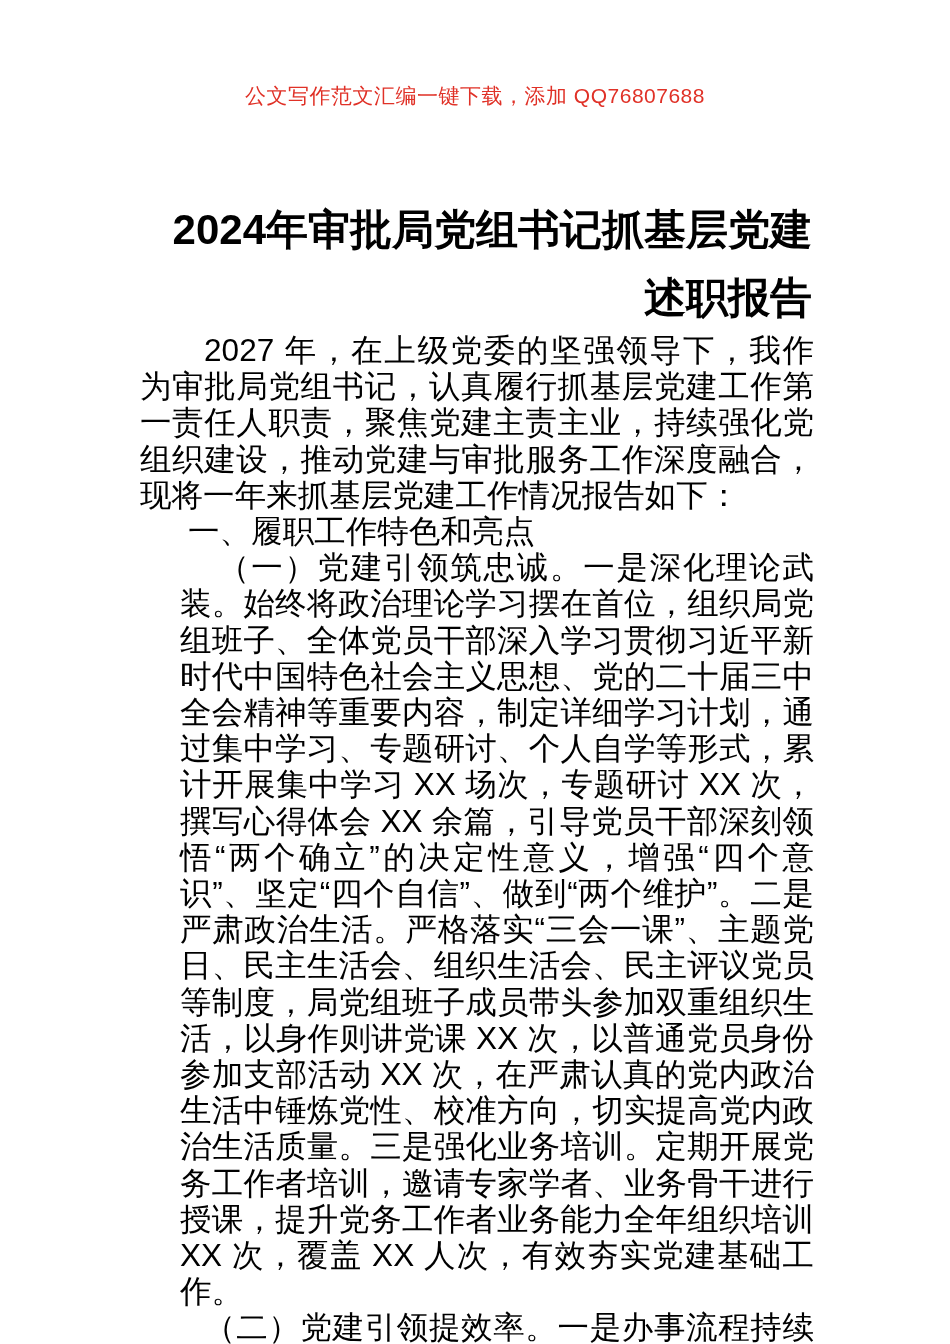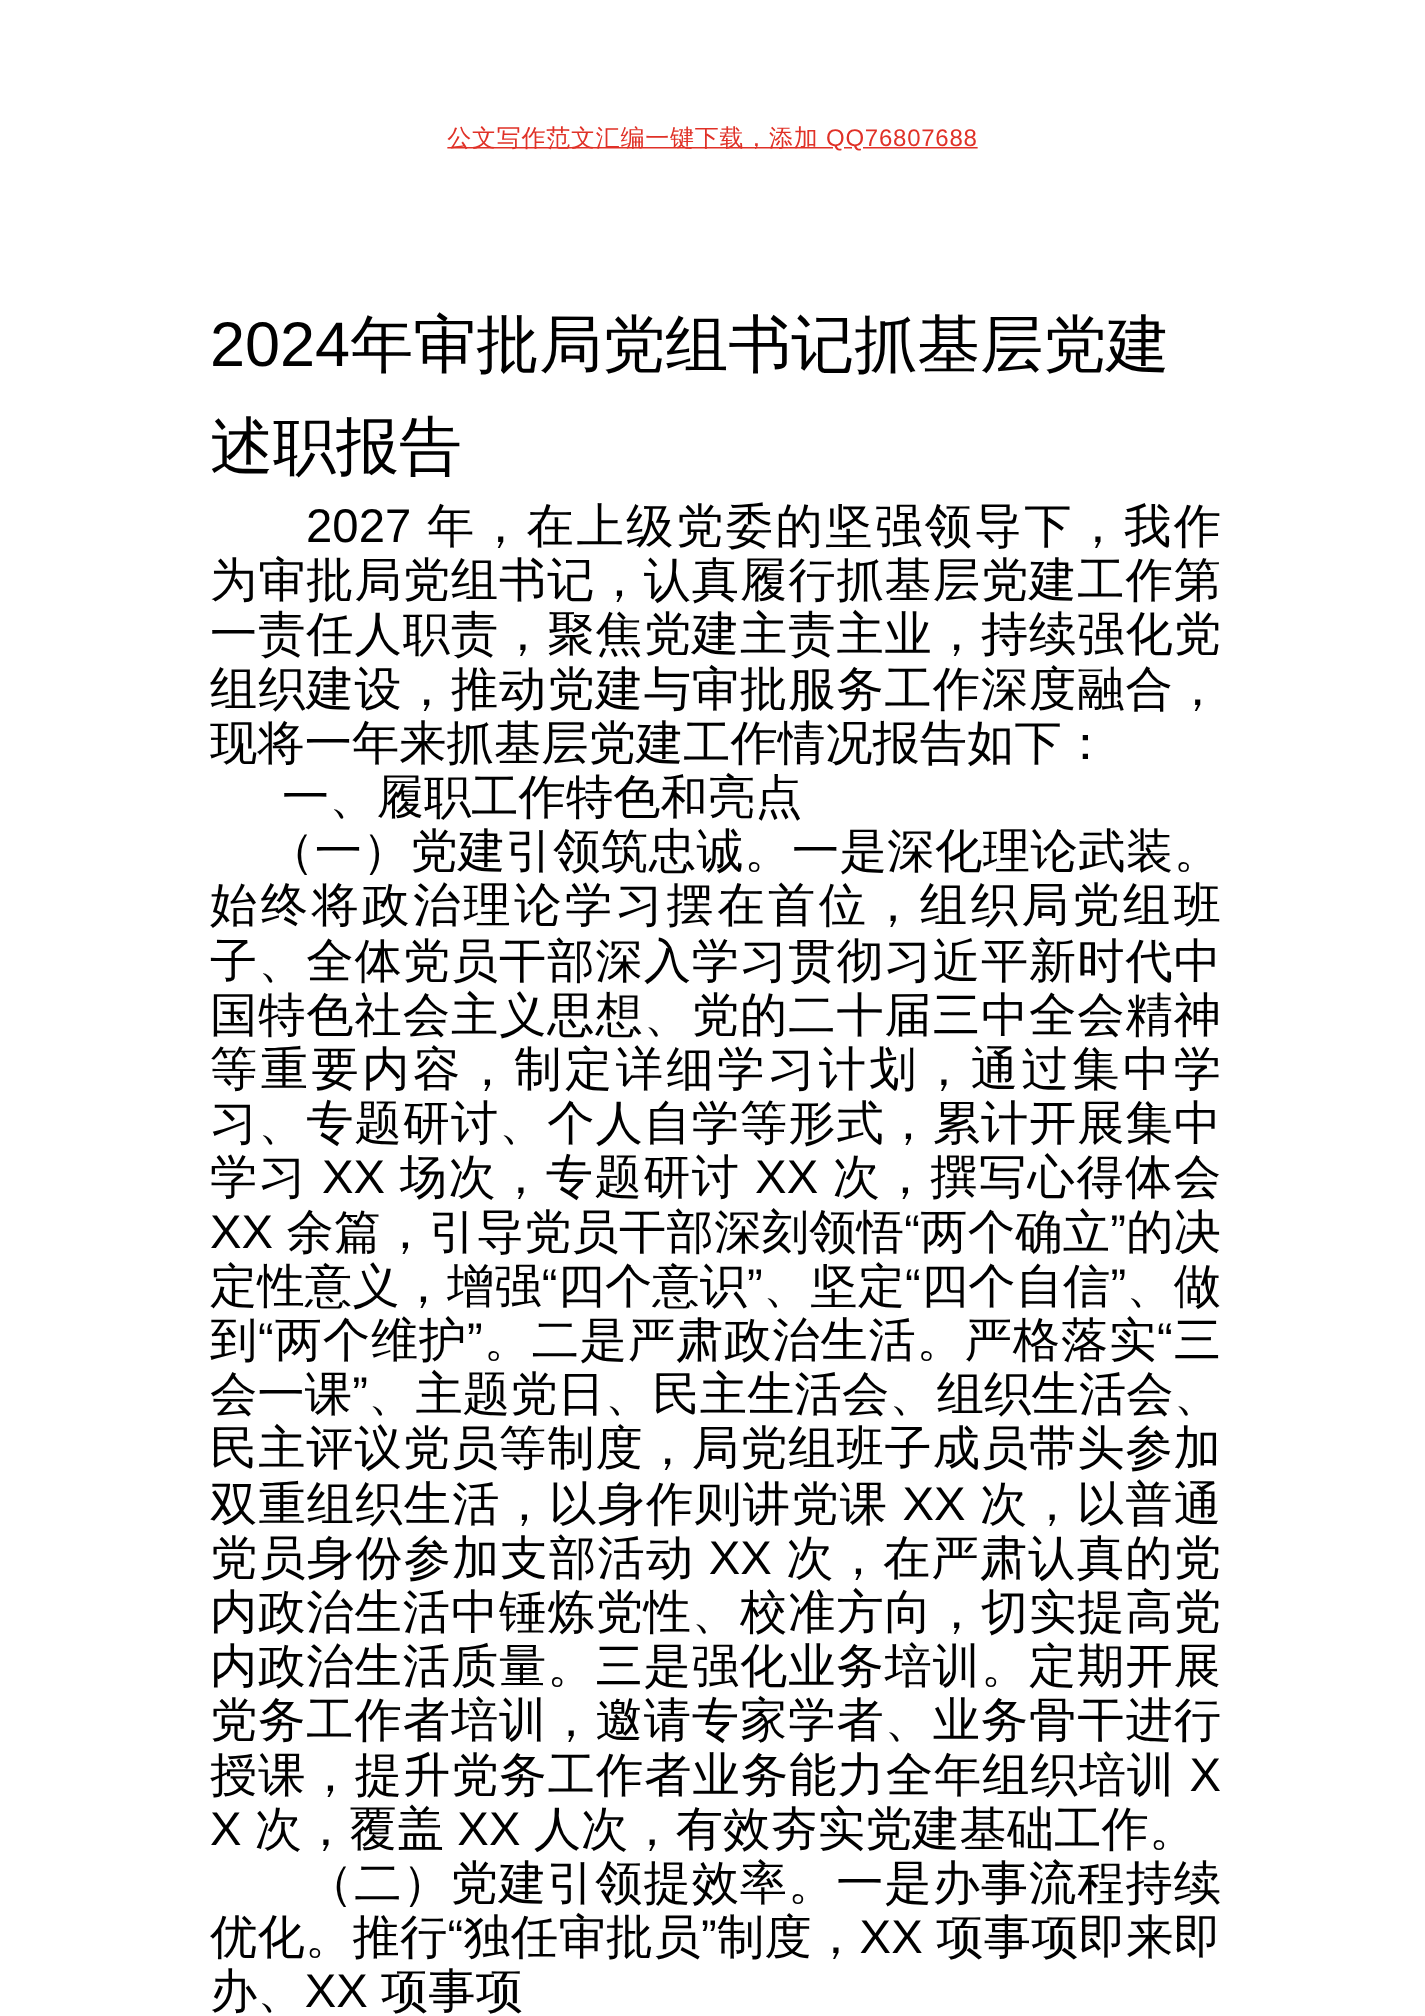--- a/index.html
+++ b/index.html
@@ -17,35 +17,34 @@
     color: #000000;
     box-sizing: border-box;
   }
   .watermark {
     position: absolute;
     top: 82px;
     left: 0;
     width: 950px;
     text-align: center;
     color: #e03127;
-    font-size: 16px;
+    font-size: 21px;
     font-weight: 400;
     letter-spacing: 0.5px;
     white-space: nowrap;
-    text-decoration: underline;
   }
   .doc-title {
     position: absolute;
     top: 168px;
     left: 140px;
     width: 672px;
-    text-align: left;
+    text-align: right;
     font-size: 42px;
     line-height: 1.62;
-    font-weight: 400;
+    font-weight: 700;
     letter-spacing: 0px;
     color: #000000;
   }
   .body-block {
     position: absolute;
     top: 332px;
     left: 140px;
     width: 674px;
   }
   p.para {
@@ -54,21 +53,21 @@
     font-size: 31.5px;
     line-height: 36.2px;
     letter-spacing: 0.05px;
     text-align: justify;
     text-justify: inter-character;
     text-align-last: left;
     color: #000000;
     word-break: break-all;
   }
   p.indent2 { text-indent: 64px; }
-  p.indent1 { text-indent: 38px; }
+  p.indent1 { text-indent: 38px; margin-left: 40px; }
   p.indent-head { text-indent: 48px; }
 </style>
 </head>
 <body>
 
 <div class="page">
 
   <div class="watermark">公文写作范文汇编一键下载，添加 QQ76807688</div>
 
   <h1 class="doc-title">2024年审批局党组书记抓基层党建述职报告</h1>

